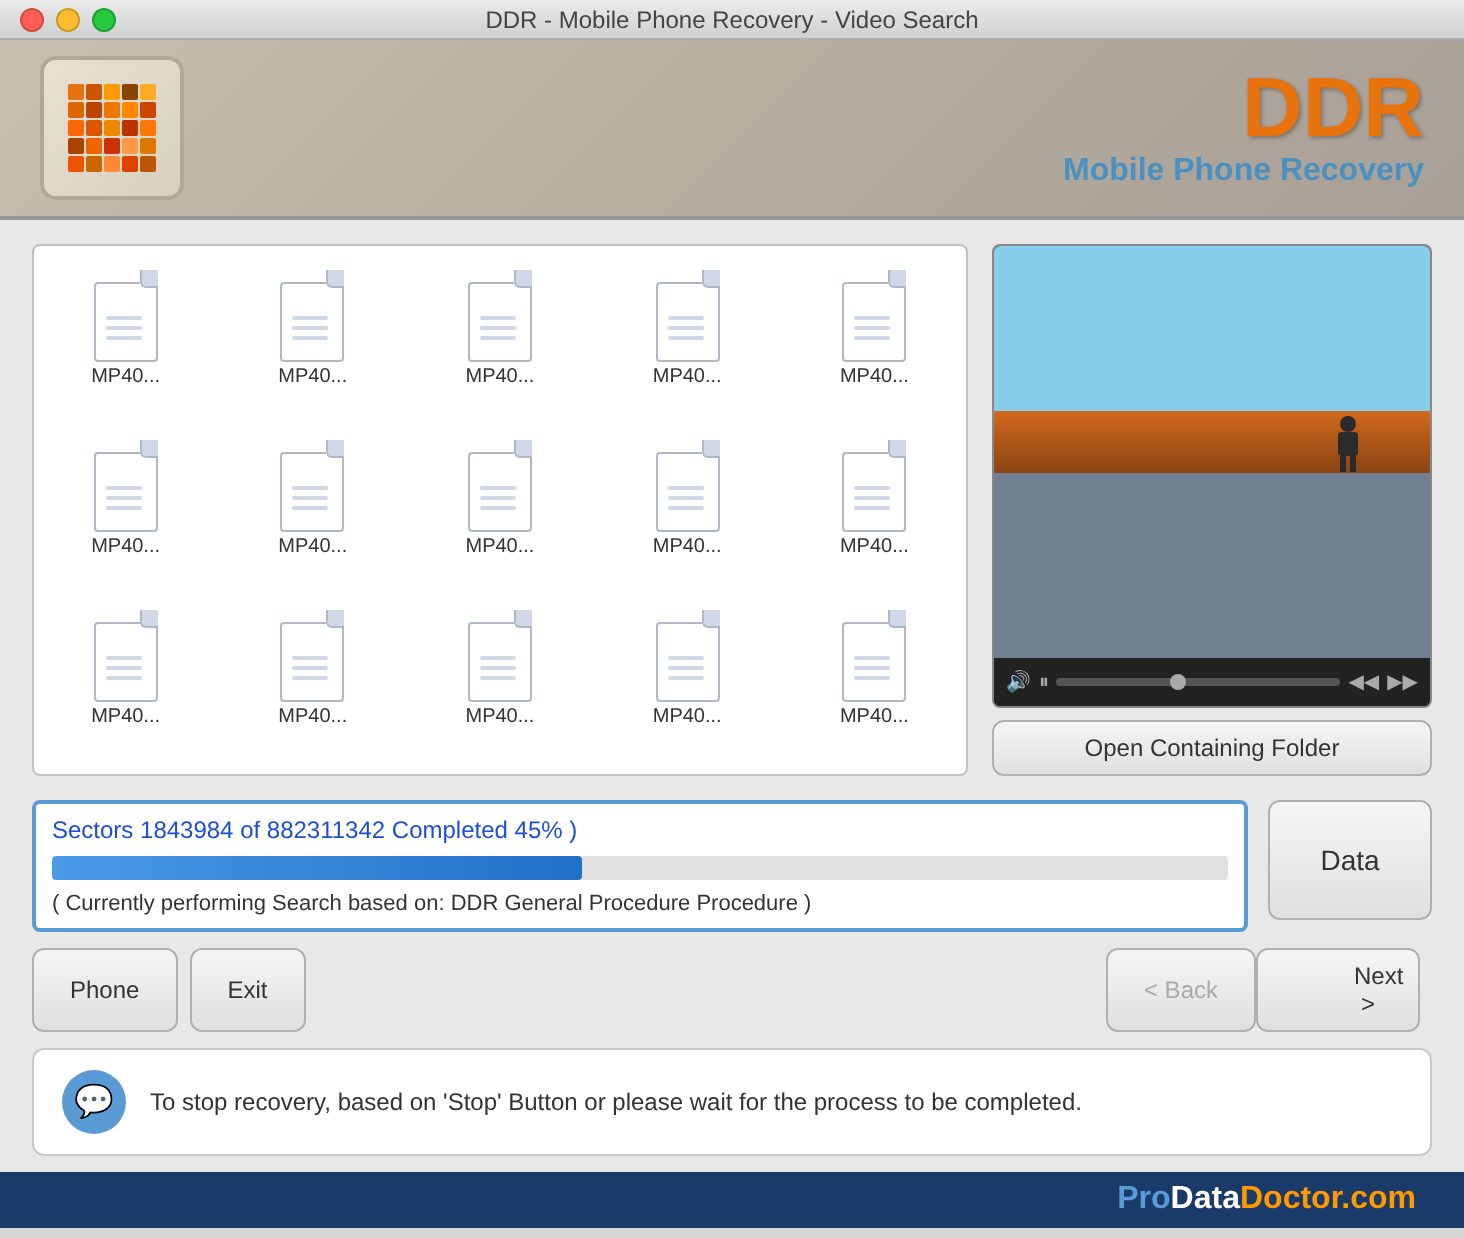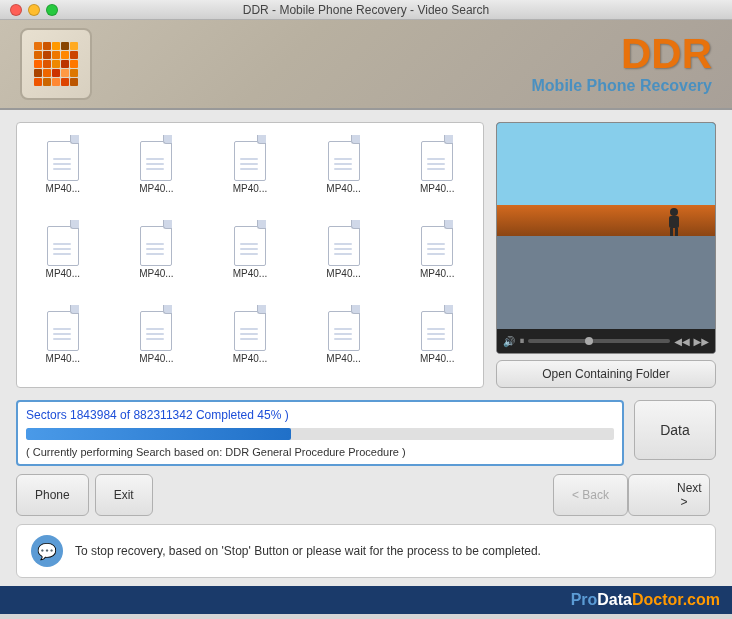--- a/index.html
+++ b/index.html
@@ -362,21 +362,21 @@
       flex-shrink: 0;
     }
     .info-text {
       font-size: 12px;
       color: #333;
     }
 
     
     .footer-watermark {
       background: #1a3a6a;
-      padding: 5px 12px;
+      padding: 5px 24px;
       text-align: right;
     }
     .watermark-text {
       font-size: 16px;
       font-weight: bold;
       color: white;
     }
     .watermark-text .pro { color: #5b9bd5; }
     .watermark-text .data { color: white; }
     .watermark-text .doctor { color: #ff9900; }

